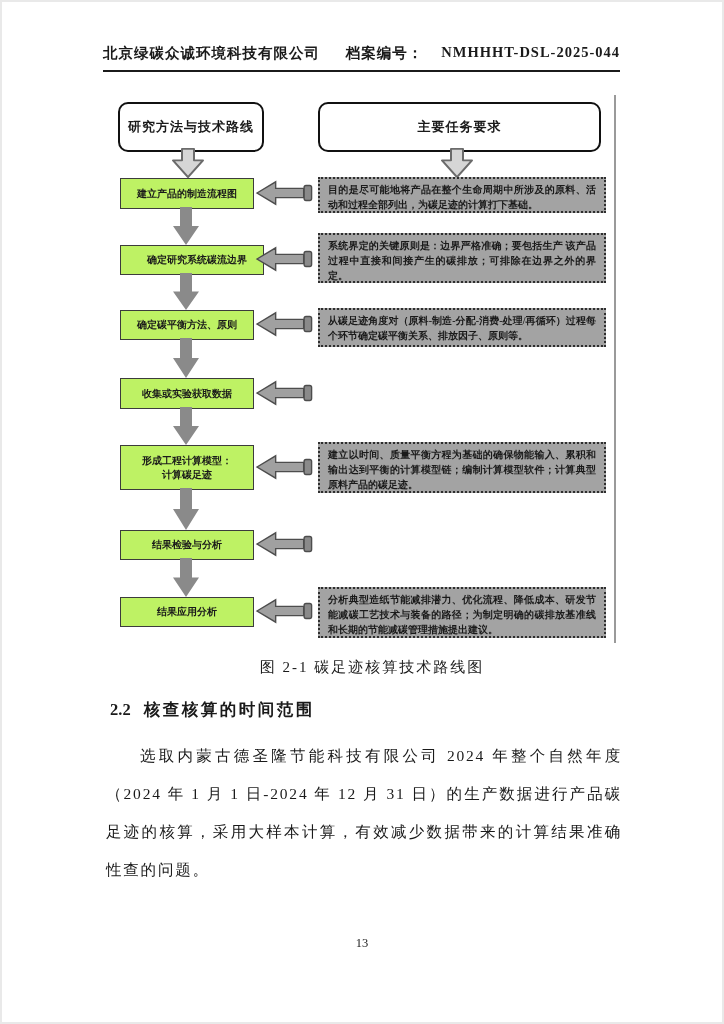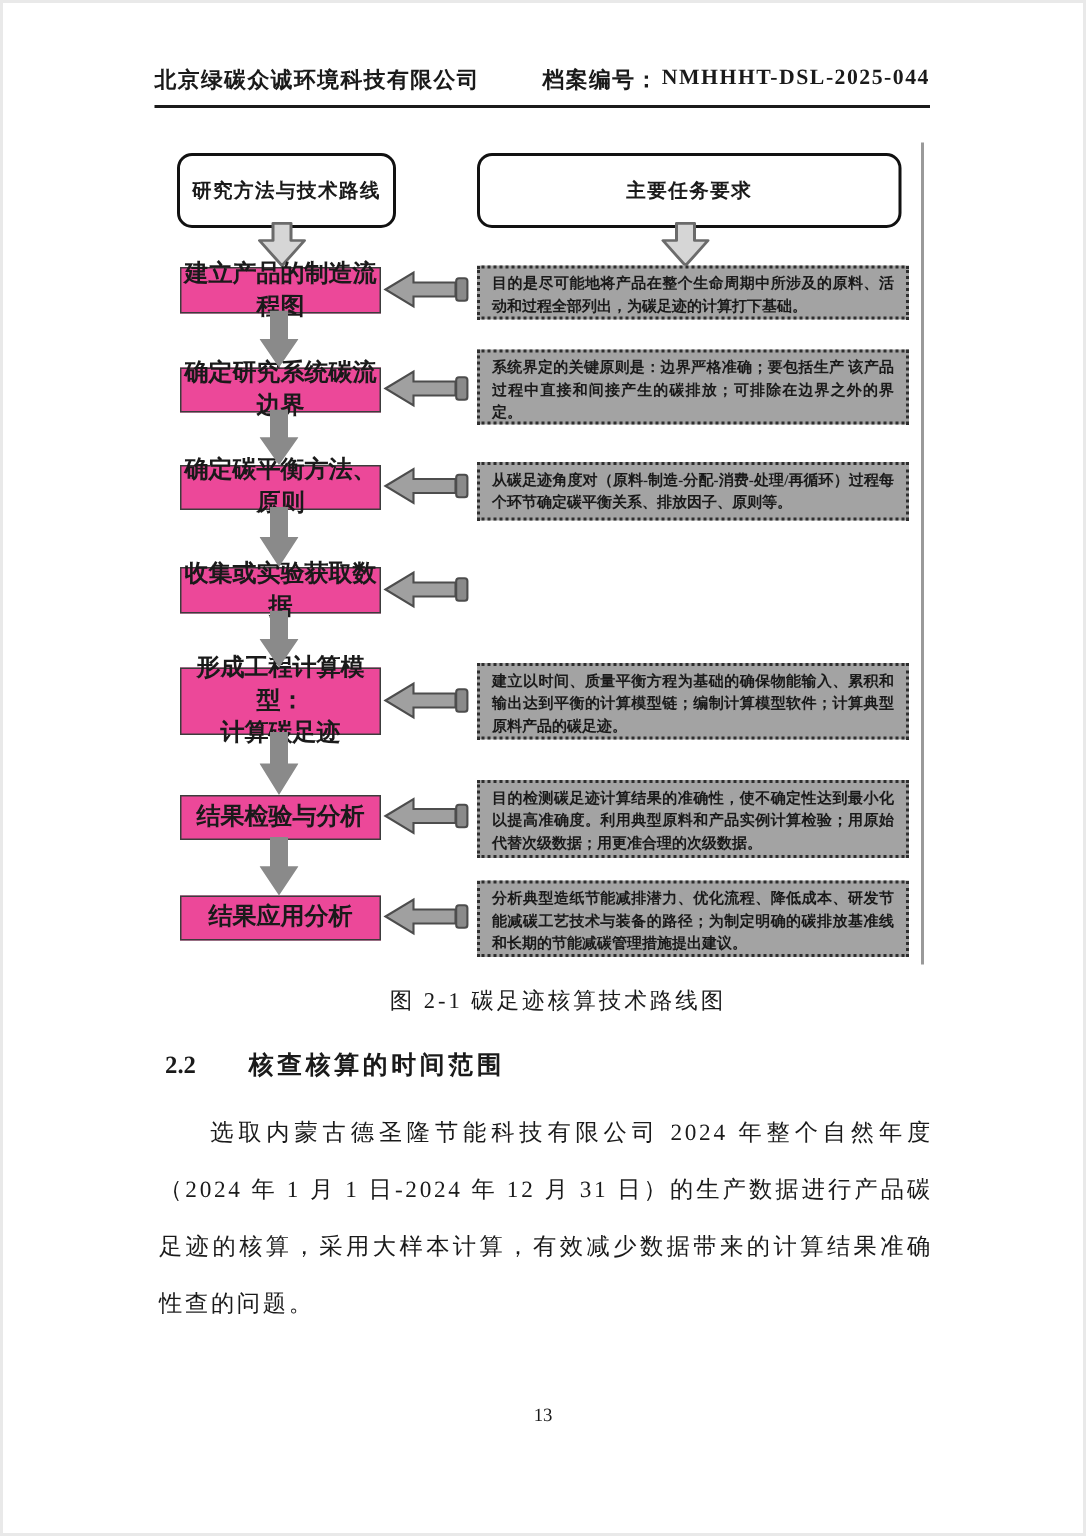--- a/index.html
+++ b/index.html
@@ -8,46 +8,46 @@
     font-family:"Liberation Serif","DejaVu Serif",serif;color:#1a1a1a;
     box-shadow:inset 0 0 0 2px #e9e9e9;
   }
   
   .header{
     position:absolute;left:103px;top:44px;width:517px;display:flex;
     justify-content:space-between;align-items:baseline;
     border-bottom:2px solid #1b1b1b;padding-bottom:7px;
     font-weight:bold;font-size:14.5px;letter-spacing:1px;
   }
-  .doc-no{display:flex;gap:2px;}
+  .doc-no{display:flex;gap:18px;}
   
   .figure{position:absolute;left:108px;top:95px;width:512px;height:566px;}
   .title-box{
     position:absolute;border:2.5px solid #111;border-radius:10px;background:#fff;
     display:flex;align-items:center;justify-content:center;
     font-weight:bold;font-size:13px;letter-spacing:1px;
   }
   .step-box{
-    position:absolute;left:12px;width:132px;background:#ec4899;
+    position:absolute;left:12px;width:132px;background:#bef264;
     border:1.5px solid #3c3c3c;display:flex;align-items:center;justify-content:center;
-    font-weight:bold;font-size:16px;text-align:center;line-height:1.35;
+    font-weight:bold;font-size:10px;text-align:center;line-height:1.35;
   }
   .step-label{white-space:pre-line;}
   .task-box{
     position:absolute;left:210px;width:288px;border:2px dotted #2e2e2e;background:#a3a3a3;
     font-size:10px;font-weight:600;line-height:1.5;padding:3px 8px;
     box-sizing:border-box;text-align:justify;
   }
   .arrow{position:absolute;}
   .fig-edge{position:absolute;left:506px;top:0;width:2px;height:548px;background:#9a9a9a;}
   
   .caption{position:absolute;left:0;top:658px;width:724px;text-align:center;
     font-size:15px;letter-spacing:2px;padding-left:10px;}
   .section-heading{position:absolute;left:110px;top:699px;font-weight:bold;font-size:16.5px;}
-  .section-heading .num{margin-right:31px;letter-spacing:0;}
+  .section-heading .num{margin-right:9px;letter-spacing:0;}
   .section-heading .ttl{letter-spacing:2.5px;}
   .body-par{
     position:absolute;left:106px;top:737px;width:516px;
     font-size:15.5px;line-height:38px;letter-spacing:1.8px;
     text-align:justify;text-indent:2.2em;
   }
   .page-num{position:absolute;left:0;top:936px;width:724px;text-align:center;font-size:12.5px;}
 </style>
 </head>
 <body>
@@ -80,21 +80,21 @@
     </div>
     <div class="arrow" style="left:331px;top:53px;width:36px;height:30px;">
       <svg width="36" height="30" viewBox="0 0 36 34" preserveAspectRatio="none">
         <path d="M12 1 H24 V14 H33 L18 33 L3 14 H12 Z" fill="#d6d6d6" stroke="#6b6b6b" stroke-width="2" stroke-linejoin="round"></path>
       </svg>
     </div>
 
     <div class="step-box" style="top:83px;height:29px;">
         <span class="step-label">建立产品的制造流程图</span>
       </div>
-    <div class="step-box" style="top:150px;height:28px;">
+    <div class="step-box" style="top:150px;height:28px;padding-left:10px;">
         <span class="step-label">确定研究系统碳流边界</span>
       </div>
     <div class="step-box" style="top:215px;height:28px;">
         <span class="step-label">确定碳平衡方法、原则</span>
       </div>
     <div class="step-box" style="top:283px;height:29px;">
         <span class="step-label">收集或实验获取数据</span>
       </div>
     <div class="step-box" style="top:350px;height:43px;text-align:center;">
         <span class="step-label">形成工程计算模型：
@@ -165,21 +165,20 @@
     <div class="arrow" style="left:146px;top:502px;width:62px;height:28px;">
       <svg width="62" height="28" viewBox="0 0 64 30">
           <path d="M2 15 L22 3 V10 H52 V20 H22 V27 Z" fill="#a0a0a0" stroke="#4d4d4d" stroke-width="1.5"></path>
           <rect x="52.5" y="7" width="8" height="16" rx="2" fill="#8a8a8a" stroke="#4d4d4d" stroke-width="1.5"></rect>
         </svg></div>
 
     <div class="task-box" style="top:82px;height:36px;">目的是尽可能地将产品在整个生命周期中所涉及的原料、活动和过程全部列出，为碳足迹的计算打下基础。</div>
     <div class="task-box" style="top:138px;height:50px;">系统界定的关键原则是：边界严格准确；要包括生产 该产品过程中直接和间接产生的碳排放；可排除在边界之外的界定。</div>
     <div class="task-box" style="top:213px;height:39px;">从碳足迹角度对（原料-制造-分配-消费-处理/再循环）过程每个环节确定碳平衡关系、排放因子、原则等。</div>
     <div class="task-box" style="top:347px;height:51px;">建立以时间、质量平衡方程为基础的确保物能输入、累积和输出达到平衡的计算模型链；编制计算模型软件；计算典型原料产品的碳足迹。</div>
-    <div class="task-box" style="top:425px;height:52px;">目的检测碳足迹计算结果的准确性，使不确定性达到最小化以提高准确度。利用典型原料和产品实例计算检验；用原始代替次级数据；用更准合理的次级数据。</div>
     <div class="task-box" style="top:492px;height:51px;">分析典型造纸节能减排潜力、优化流程、降低成本、研发节能减碳工艺技术与装备的路径；为制定明确的碳排放基准线和长期的节能减碳管理措施提出建议。</div>
 
   </div>
 
   <div class="caption">图 2-1 碳足迹核算技术路线图</div>
 
   <div class="section-heading">
     <span class="num">2.2</span>
     <span class="ttl">核查核算的时间范围</span>
   </div>

